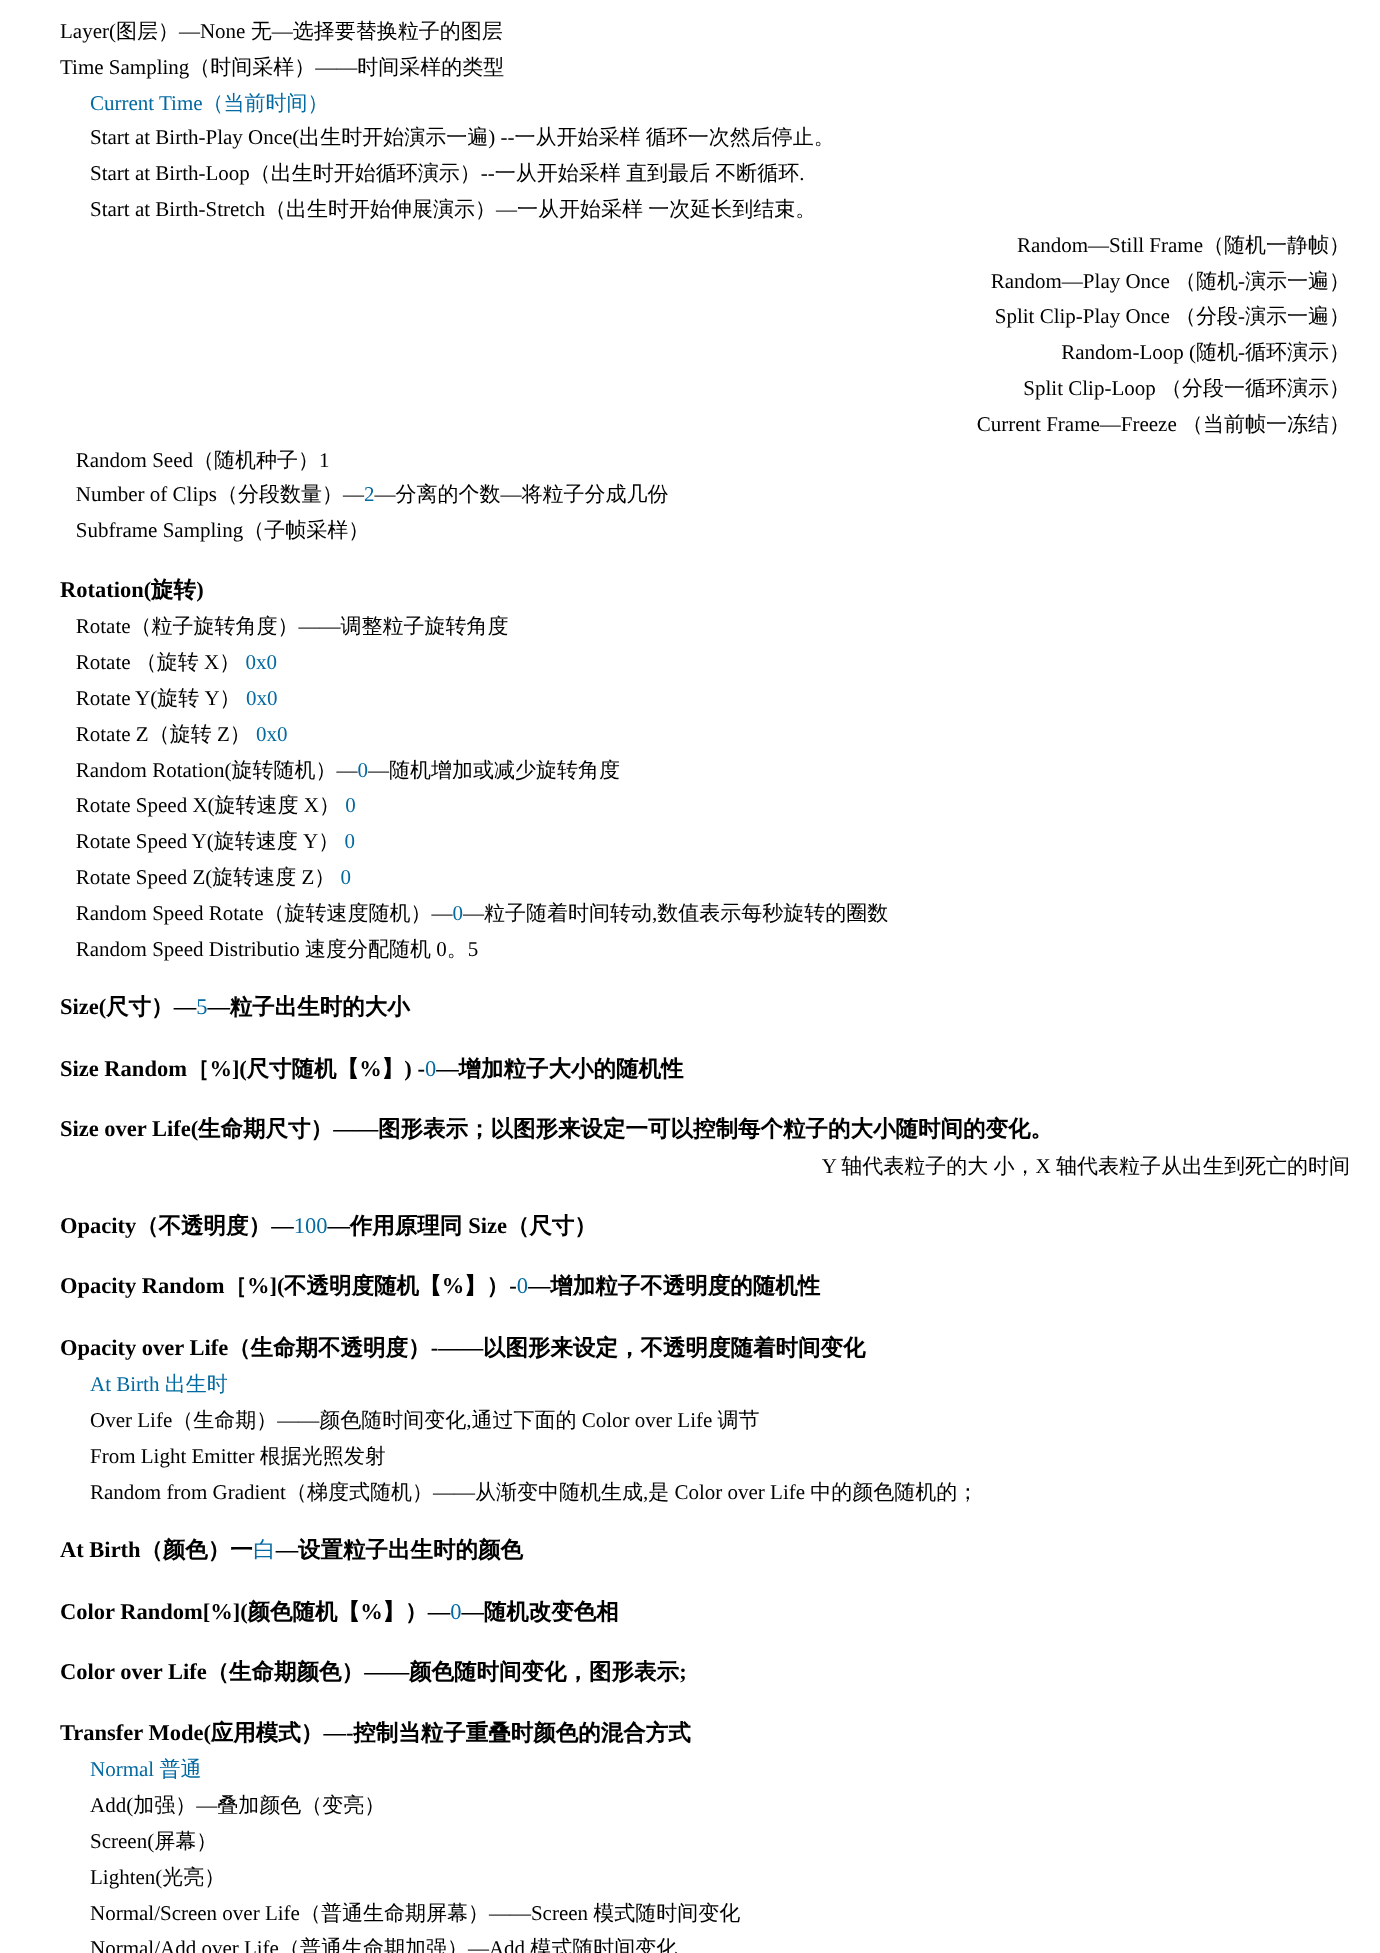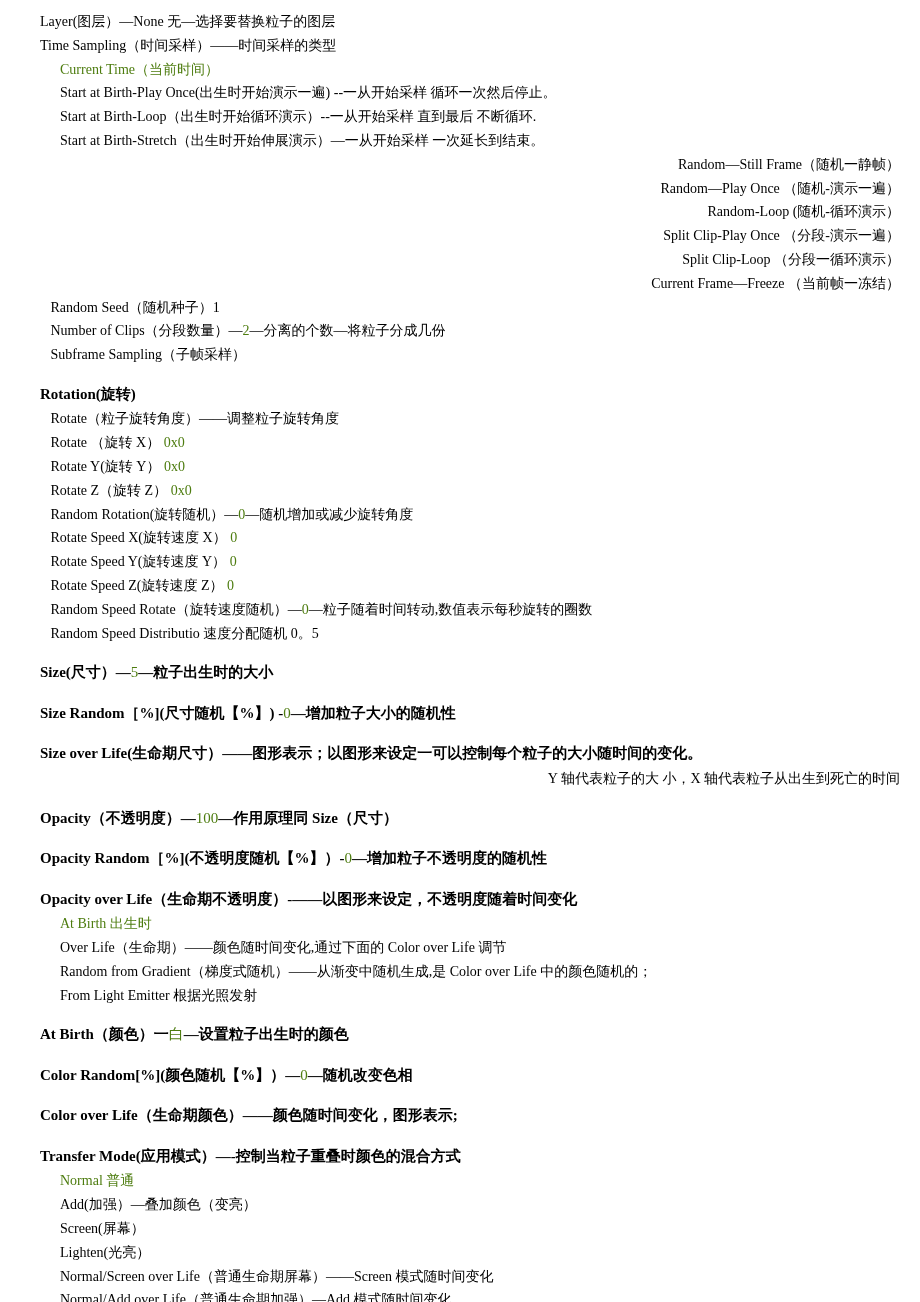--- a/index.html
+++ b/index.html
@@ -4,21 +4,21 @@
   <style>
     * { margin: 0; padding: 0; box-sizing: border-box; }
     body {
       background: #ffffff;
       font-family: "SimSun", "宋体", serif;
       font-size: 14px;
       color: #000000;
       padding: 10px 20px 20px 40px;
       line-height: 1.7;
     }
-    .orange { color: #4d7c0f; font-weight: normal; }
+    .orange { color: #0369a1; font-weight: normal; }
     .indent1 { padding-left: 20px; }
     .indent2 { padding-left: 40px; text-align: right; }
     .section-header { font-weight: bold; font-size: 15px; margin-top: 15px; }
     .line { display: block; font-family: Liberation Serif, serif; }
   </style>
 </head>
 <body>
 
 <div>
 
@@ -40,24 +40,24 @@
   <div class="line indent1">
     <span>Start at Birth-Stretch（出生时开始伸展演示）—一从开始采样 一次延长到结束。</span>
   </div>
   <div class="line indent2">
     <span>Random—Still Frame（随机一静帧）</span>
   </div>
   <div class="line indent2">
     <span>Random—Play Once   （随机-演示一遍）</span>
   </div>
   <div class="line indent2">
-    <span>Random-Loop (随机-循环演示）</span>
+    <span>Split Clip-Play Once   （分段-演示一遍）</span>
   </div>
   <div class="line indent2">
-    <span>Split Clip-Play Once   （分段-演示一遍）</span>
+    <span>Random-Loop (随机-循环演示）</span>
   </div>
   <div class="line indent2">
     <span>Split Clip-Loop   （分段一循环演示）</span>
   </div>
   <div class="line indent2">
     <span>Current Frame—Freeze   （当前帧一冻结）</span>
   </div>
   <div class="line">
     <span>&nbsp;&nbsp;&nbsp;Random Seed（随机种子）1</span>
   </div>
@@ -126,24 +126,24 @@
     <span>Opacity over Life（生命期不透明度）-——以图形来设定，不透明度随着时间变化</span>
   </div>
 
   <div class="line indent1">
     <span class="orange">At Birth 出生时</span>
   </div>
   <div class="line indent1">
     <span>Over Life（生命期）——颜色随时间变化,通过下面的 Color over Life 调节</span>
   </div>
   <div class="line indent1">
-    <span>Random from Gradient（梯度式随机）——从渐变中随机生成,是 Color over Life 中的颜色随机的；</span>
+    <span>From Light Emitter 根据光照发射</span>
   </div>
   <div class="line indent1">
-    <span>From Light Emitter 根据光照发射</span>
+    <span>Random from Gradient（梯度式随机）——从渐变中随机生成,是 Color over Life 中的颜色随机的；</span>
   </div>
 
   <div class="line section-header">
     <span>At Birth（颜色）一</span><span class="orange">白</span><span>—设置粒子出生时的颜色</span>
   </div>
   <div class="line section-header">
     <span>Color Random[%](颜色随机【%】）—</span><span class="orange">0</span><span>—随机改变色相</span>
   </div>
   <div class="line section-header">
     <span>Color over Life（生命期颜色）——颜色随时间变化，图形表示;</span>

